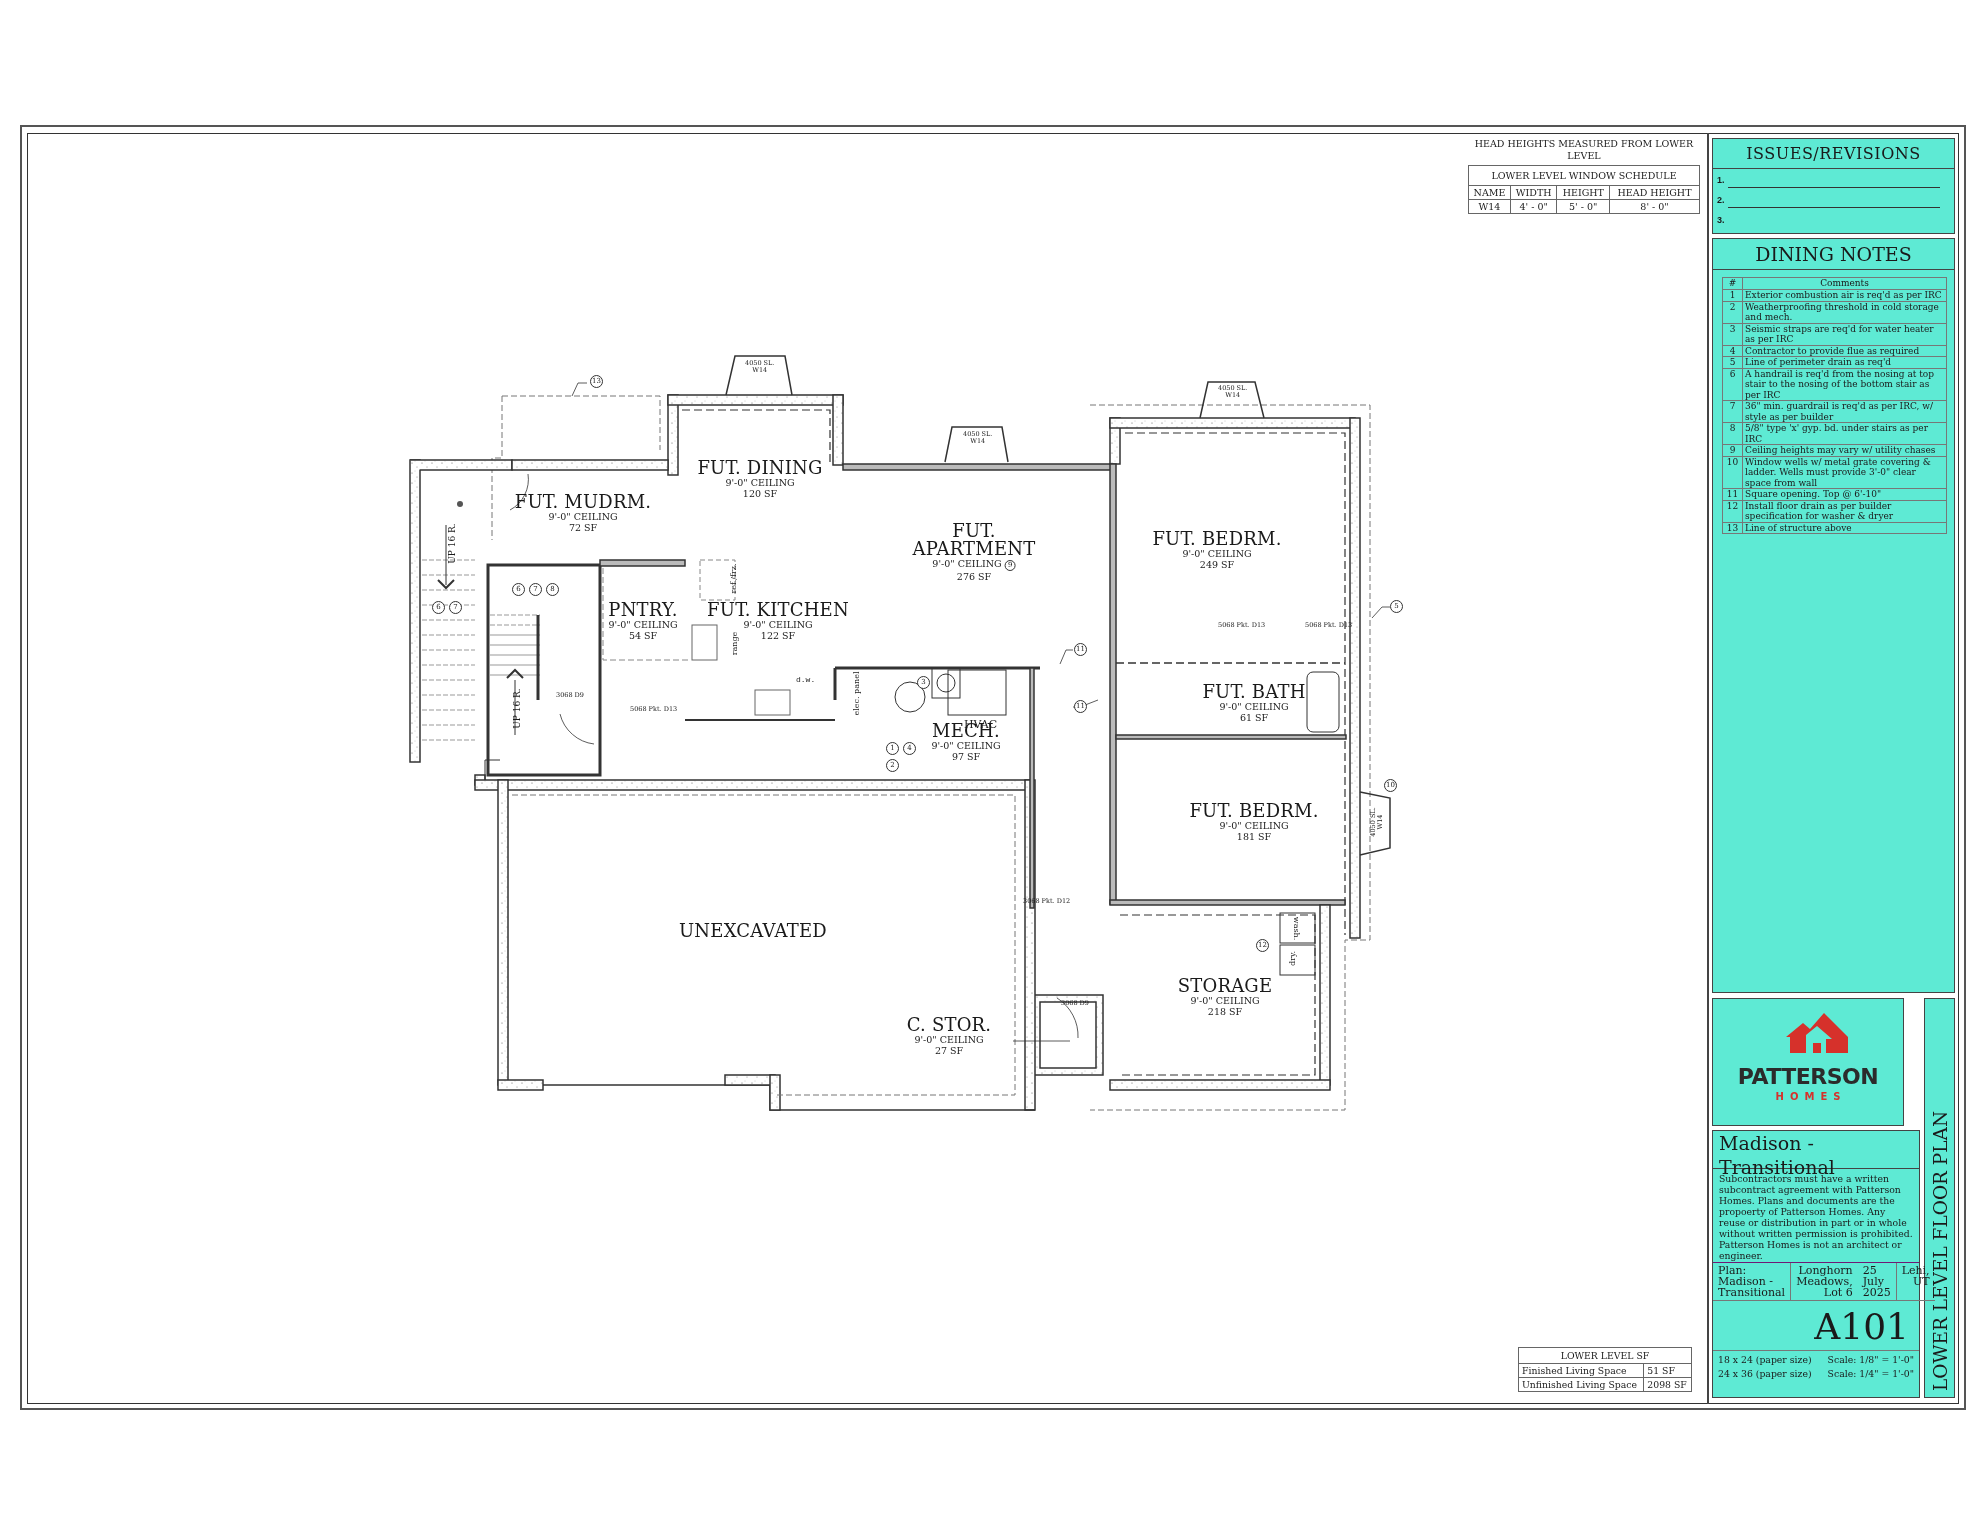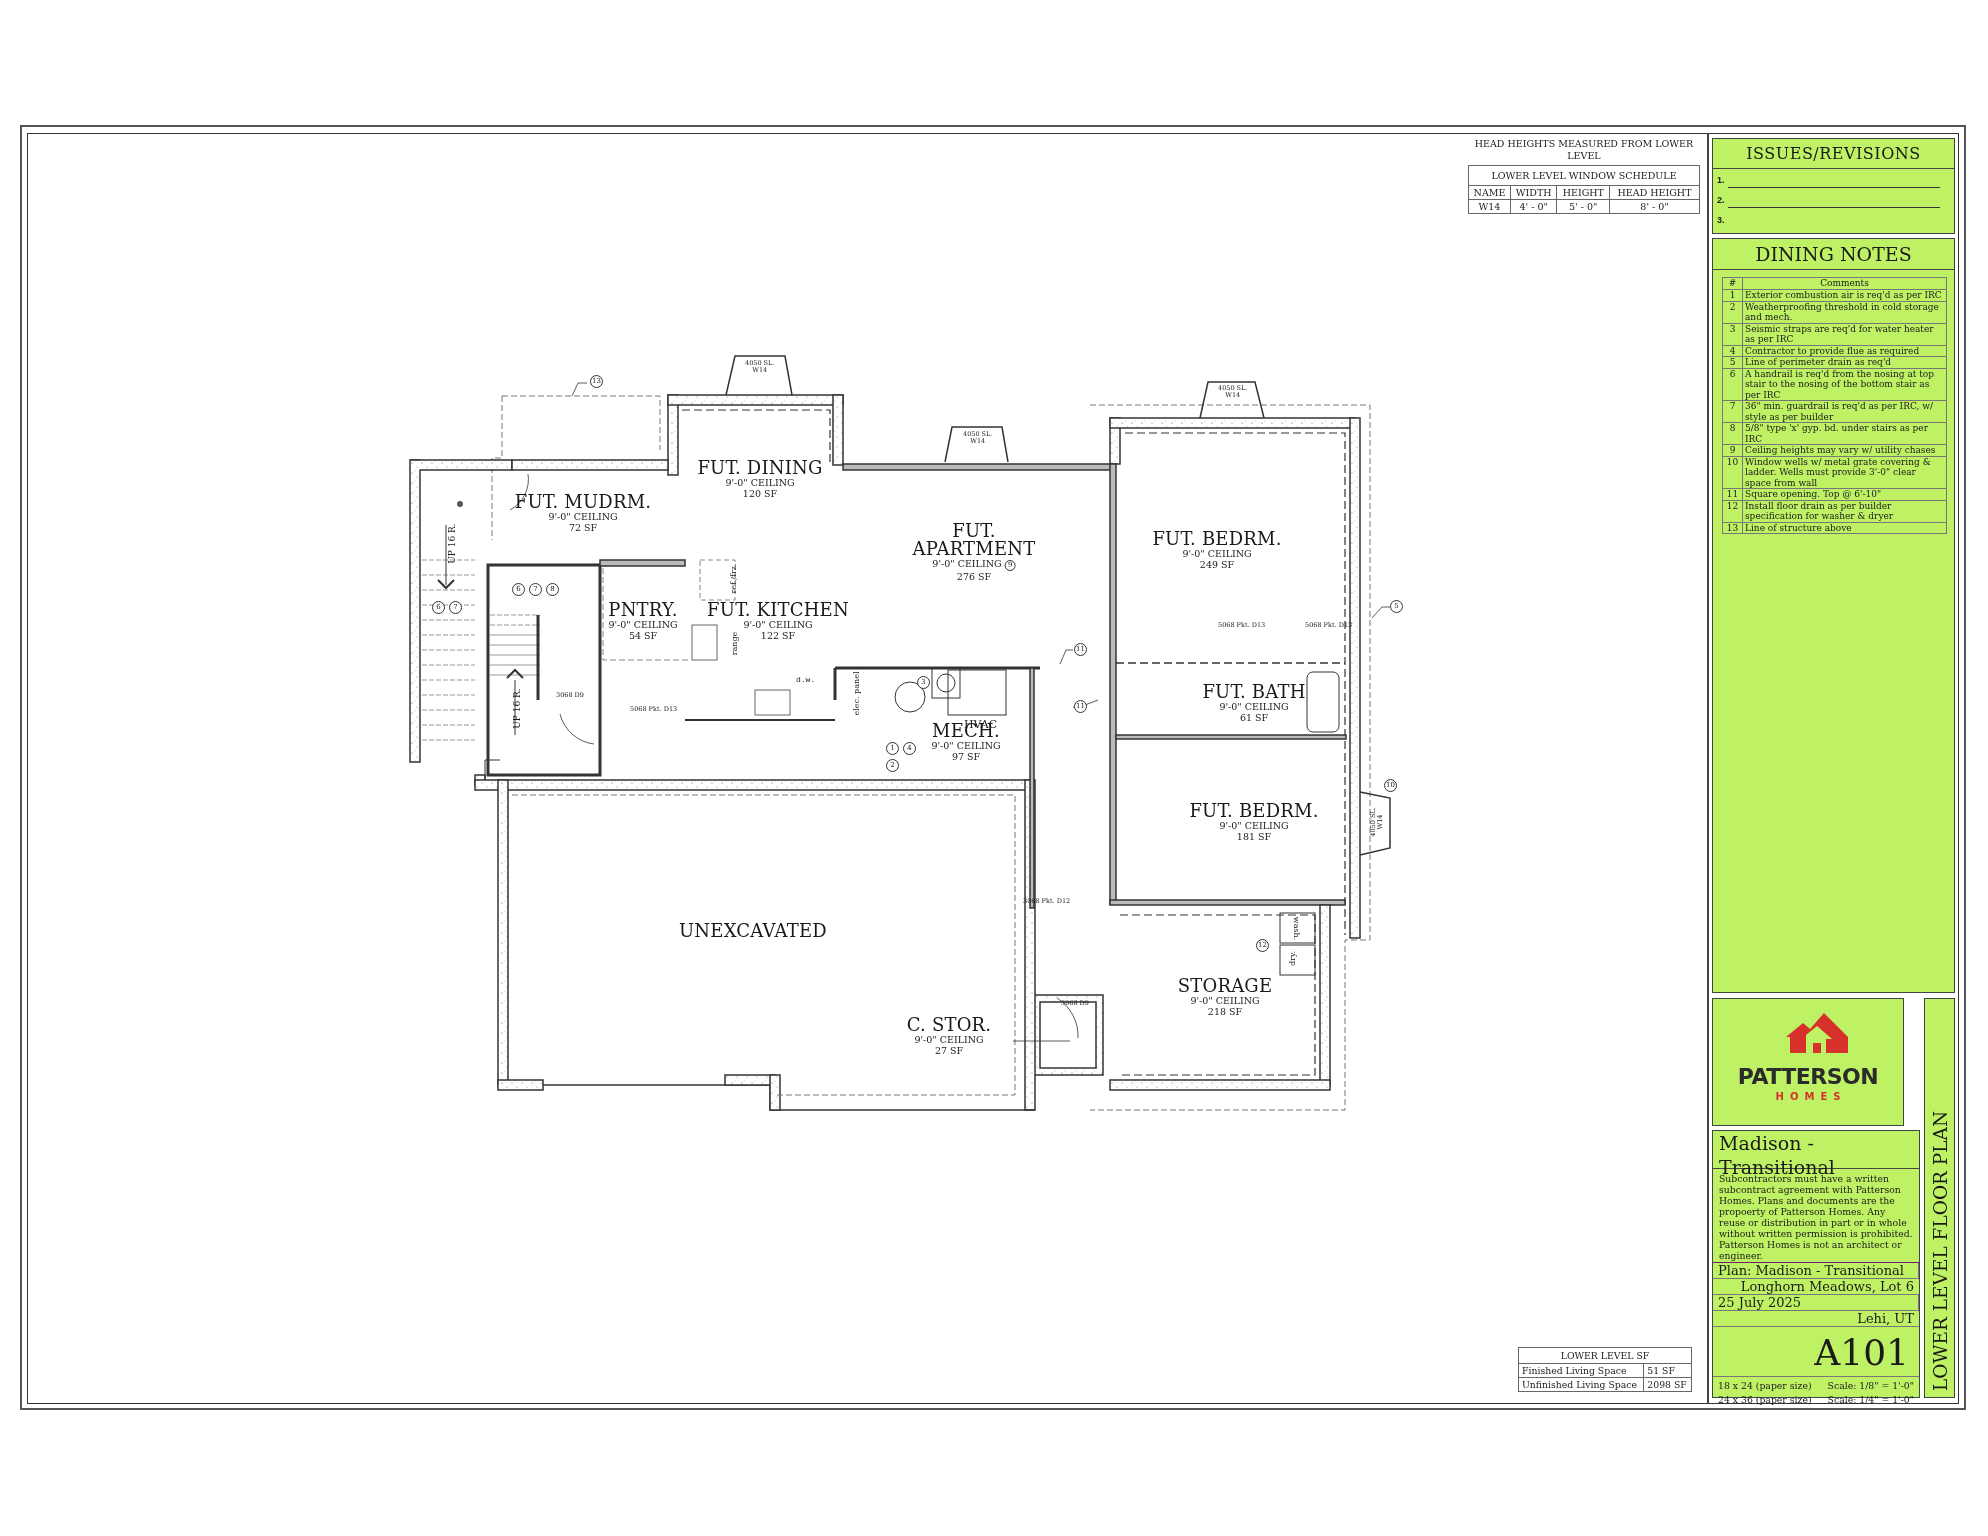--- a/index.html
+++ b/index.html
@@ -13,21 +13,21 @@
 
   
   .win-sched { position: absolute; left: 1468px; top: 138px; width: 232px; font-size: 9.5px; text-align: center; }
   .win-sched .hdr-note { line-height: 12px; margin-bottom: 3px; }
   .win-sched table { width: 100%; border-collapse: collapse; }
   .win-sched td { border: 1px solid #666; padding: 1px 2px; line-height: 11px; }
   .win-sched .ttl { height: 20px; }
 
   
   .tb-frame { position: absolute; left: 1707px; top: 133px; width: 252px; height: 1271px; border-left: 2px solid #444; }
-  .box { position: absolute; border: 1.5px solid #444; background: #bef264; }
+  .box { position: absolute; border: 1.5px solid #444; background: #5eead4; }
   .issues { left: 1712px; top: 138px; width: 243px; height: 96px; }
   .issues .head { height: 30px; border-bottom: 1.5px solid #444; text-align: center; font-size: 16px; line-height: 30px; letter-spacing: 0.5px; }
   .issues .row { position: relative; height: 20px; font-size: 9px; font-family: "Liberation Sans", sans-serif; font-weight: bold; padding-left: 4px; line-height: 22px; }
   .issues .row .ln { position: absolute; left: 15px; right: 14px; bottom: 1px; border-bottom: 1px solid #333; }
 
   .notes { left: 1712px; top: 238px; width: 243px; height: 755px; }
   .notes .head { height: 31px; border-bottom: 1.5px solid #444; text-align: center; font-size: 19px; line-height: 31px; }
   .notes table { position: absolute; left: 9px; top: 38px; width: 225px; border-collapse: collapse; font-size: 9px; }
   .notes td { border: 1px solid #777; padding: 0 2px; line-height: 10.5px; vertical-align: top; }
   .notes td.n { width: 20px; text-align: center; }
@@ -37,21 +37,21 @@
   .logo-box .brand { position: absolute; left: 0; right: 0; top: 65px; text-align: center; font-family: "DejaVu Sans", sans-serif; font-weight: bold; font-size: 22px; color: #2b2b2b; letter-spacing: -0.5px; }
   .logo-box .sub { position: absolute; left: 0; right: 0; top: 92px; text-align: center; font-family: "DejaVu Sans", sans-serif; font-weight: bold; font-size: 10px; color: #d6312b; letter-spacing: 6px; padding-left: 6px; }
   .logo-box svg { position: absolute; left: 73px; top: 14px; }
 
   .vert-title { left: 1924px; top: 998px; width: 31px; height: 400px; }
   .vert-title .rot { position: absolute; left: 2px; top: 0; width: 27px; height: 400px; }
 
   .plan-box { left: 1712px; top: 1130px; width: 208px; height: 268px; }
   .plan-box .pname { height: 38px; border-bottom: 1.5px solid #444; font-size: 19px; line-height: 24px; padding-left: 6px; }
   .plan-box .disc { font-size: 9.3px; line-height: 11px; padding: 4px 6px; height: 94px; border-bottom: 1px solid #701a75; }
-  .plan-box .grid2 { display: grid; grid-template-columns: 1fr; font-size: 13px; line-height: 11px; }
+  .plan-box .grid2 { display: grid; grid-template-columns: 1fr 1fr 1fr 1fr; font-size: 11px; line-height: 11px; }
   .plan-box .grid2 div { padding: 2px 5px; border-bottom: 1px solid #777; }
   .plan-box .grid2 div:nth-child(odd) { border-right: 1px solid #777; }
   .plan-box .grid2 .r { text-align: right; }
   .plan-box .sheetno { height: 50px; border-bottom: 1px solid #777; text-align: right; font-size: 36px; line-height: 52px; padding-right: 10px; }
   .plan-box .scales { font-size: 9.3px; line-height: 14px; padding: 2px 5px; }
   .plan-box .scales div { display: flex; justify-content: space-between; }
 
   .sf-table { position: absolute; left: 1518px; top: 1347px; width: 174px; border-collapse: collapse; font-size: 9.3px; }
   .sf-table td { border: 1px solid #666; padding: 1px 3px; line-height: 11px; }
   .sf-table .ttl { text-align: center; height: 16px; }

